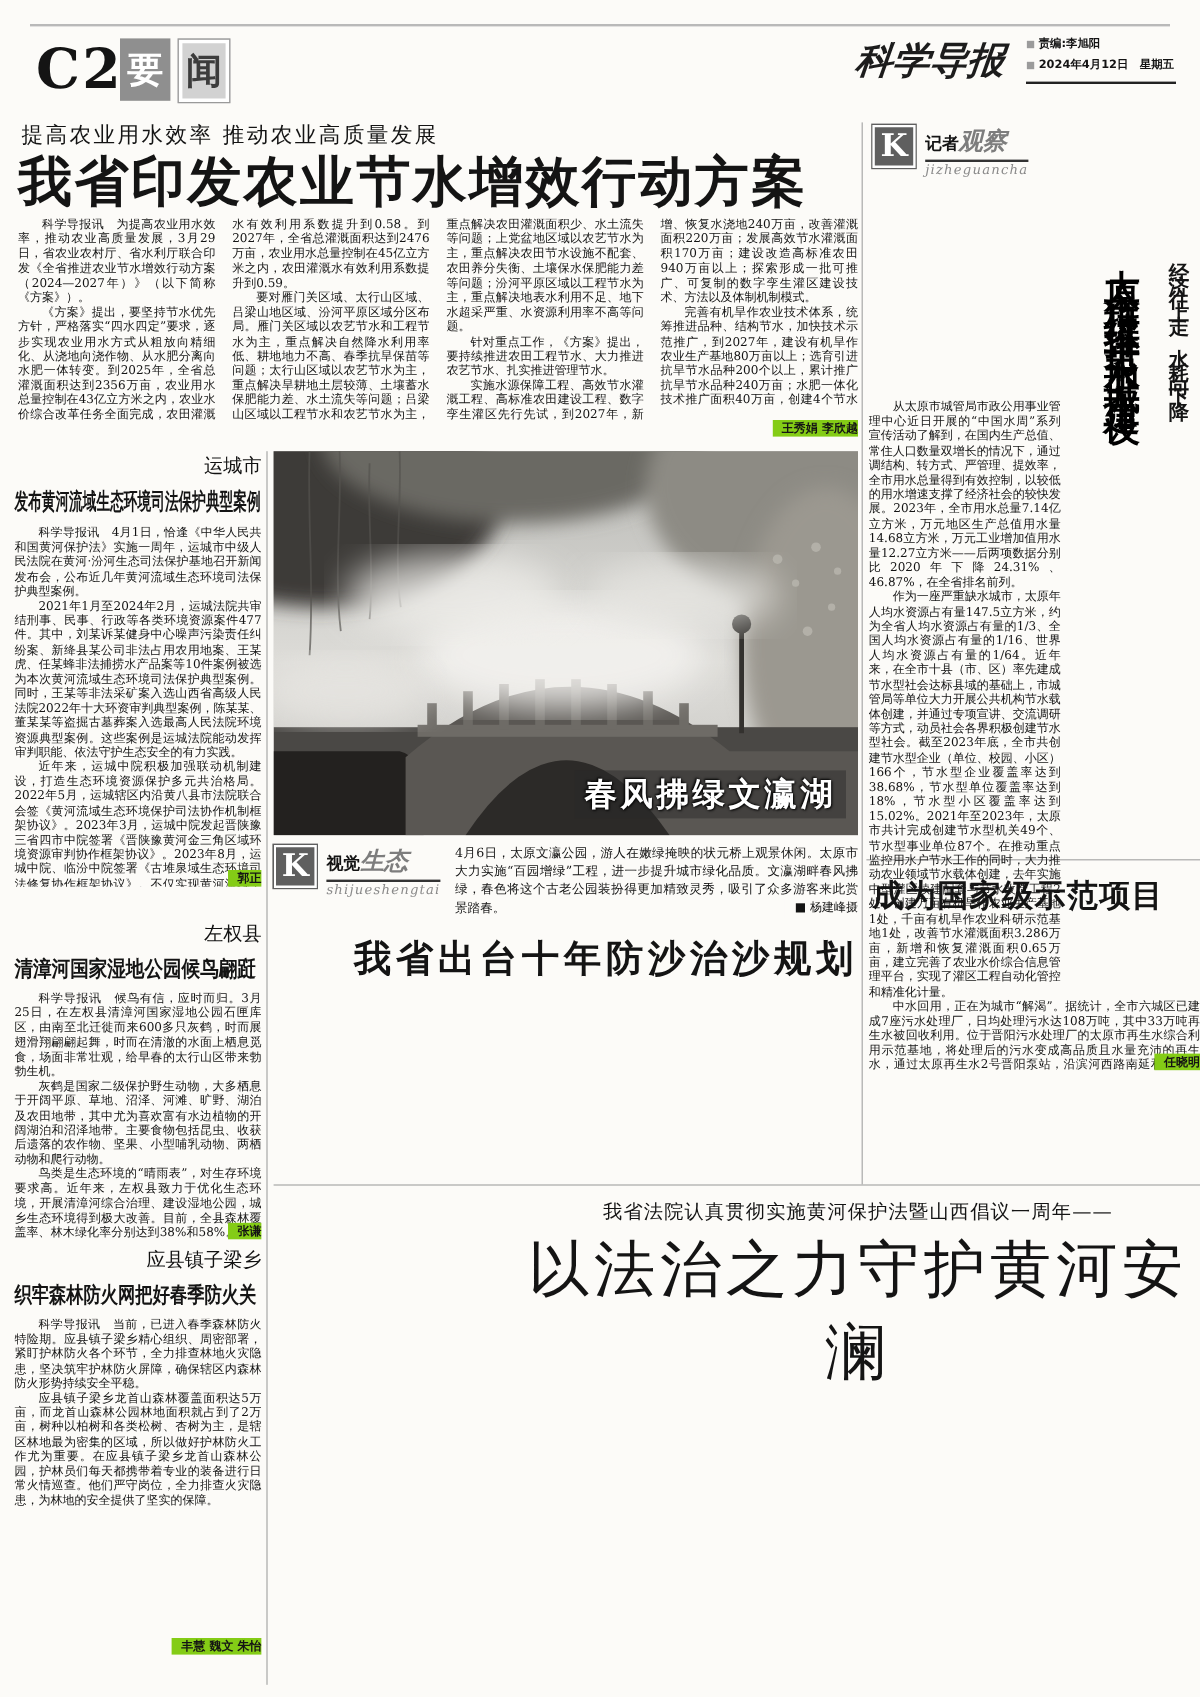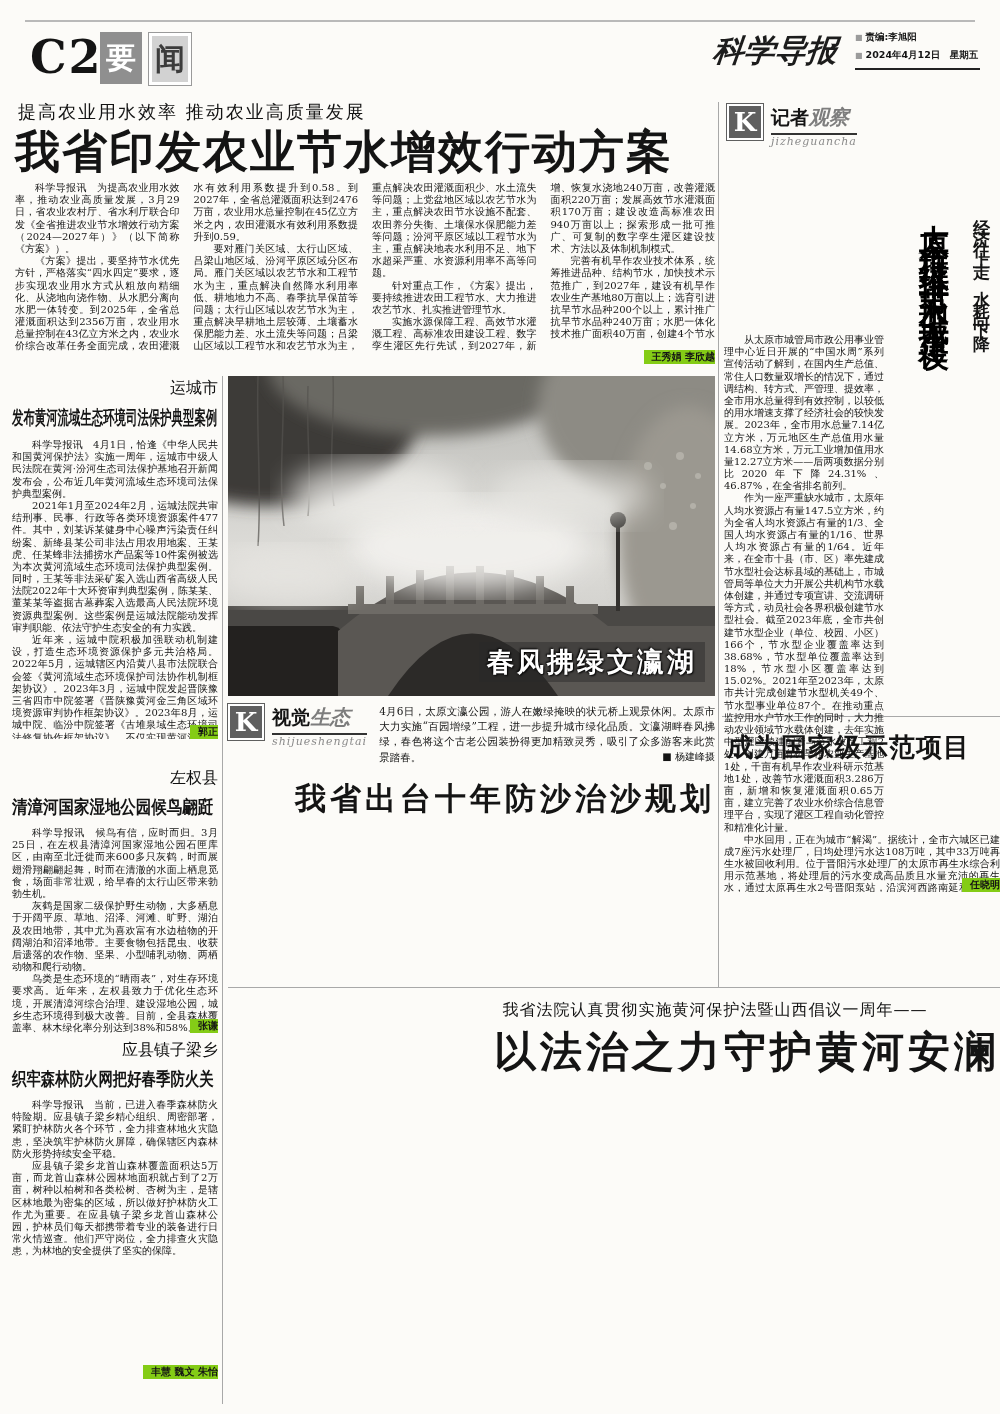--- a/index.html
+++ b/index.html
@@ -35,21 +35,21 @@
   
   .vdiv1{left:222px;top:376px;width:1px;height:1028px;background:#a8a8a8;}
   .vdiv2{left:718px;top:102px;width:1px;height:885px;background:#a8a8a8;}
   .hdiv-right{left:722px;top:716px;width:278px;height:1px;background:#a8a8a8;}
   .hdiv-bottom{left:228px;top:987px;width:772px;height:1px;background:#a8a8a8;}
   
   .klogo-row{display:flex;align-items:flex-start;gap:8px;}
   .kbox{width:36px;height:36px;background:#5f5f5f;color:#fff;display:flex;align-items:center;justify-content:center;
         font-family:"DejaVu Serif",serif;font-weight:bold;font-size:26px;box-shadow:inset 0 0 0 2px #fff,0 0 0 1px #5f5f5f;}
   .ktitles{border-bottom:2px solid #333;padding-bottom:2px;}
-  .ktitle-main{font-family:Liberation Mono, monospace;font-weight:bold;font-size:19px;}
+  .ktitle-main{font-family:Liberation Mono, monospace;font-weight:bold;font-size:14px;}
   .ktitle-script{font-family:"DejaVu Serif",serif;font-style:italic;font-weight:bold;font-size:20px;color:#7d7d7d;}
   .kpinyin{font-style:italic;color:#8a8a8a;font-size:11px;letter-spacing:1px;}
   
   .obs-header{left:727px;top:104px;}
   .obs-body{left:724px;top:152px;width:276px;height:558px;}
   .obs-spacer{float:right;width:116px;height:480px;}
   .v-head{right:46px;top:200px;writing-mode:vertical-rl;font-family:"DejaVu Sans","Liberation Sans",sans-serif;
           font-weight:bold;font-size:30px;letter-spacing:9px;color:#000;}
   .v-kick{right:6px;top:205px;writing-mode:vertical-rl;font-size:17px;letter-spacing:11px;font-weight:bold;}
   
@@ -73,22 +73,22 @@
   .photo-title{position:absolute;right:10px;bottom:14px;color:#fff;font-family:"DejaVu Sans","Liberation Sans",sans-serif;
                font-weight:bold;font-size:27px;letter-spacing:3px;padding:2px 8px;background:rgba(40,40,40,0.45);
                text-shadow:1px 1px 2px #000,-1px -1px 2px #000;}
   .photo-cap{left:228px;top:704px;width:487px;display:flex;gap:12px;}
   .photo-cap .cap-txt{position:relative;flex:1;font-size:10.5px;line-height:1.45;text-align:justify;}
   .credit{position:absolute;right:0;bottom:0;background:#fcfbf8;font-size:10px;padding-left:8px;}
   
   .sand-head{left:228px;top:778px;width:487px;text-align:right;font-family:"DejaVu Sans","Liberation Sans",sans-serif;
              font-weight:bold;font-size:31px;letter-spacing:4px;}
   .river-kick{left:430px;top:1000px;width:570px;text-align:center;font-size:16px;letter-spacing:1px;}
-  .river-head{left:430px;top:1024px;width:570px;text-align:right;font-family:"DejaVu Sans","Liberation Sans",sans-serif;
-              font-weight:bold;font-size:42px;letter-spacing:4px;}
+  .river-head{left:430px;top:1024px;width:570px;text-align:center;font-family:"DejaVu Sans","Liberation Sans",sans-serif;
+              font-weight:normal;font-size:51px;letter-spacing:4px;}
 </style>
 </head>
 <body>
 
 <div class="abs top-rule"></div>
 <div class="abs pageno">C2</div>
 <div class="abs sec-badges">
   <div class="badge b1">要</div>
   <div class="badge b2">闻</div>
 </div>

